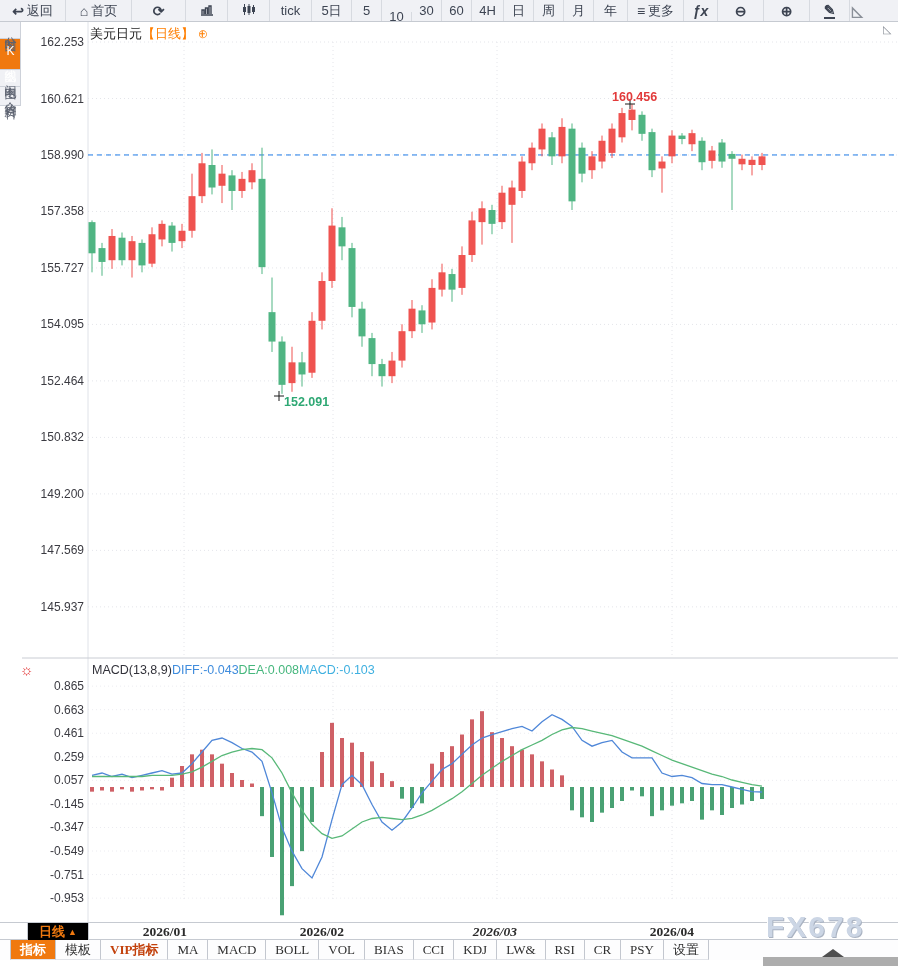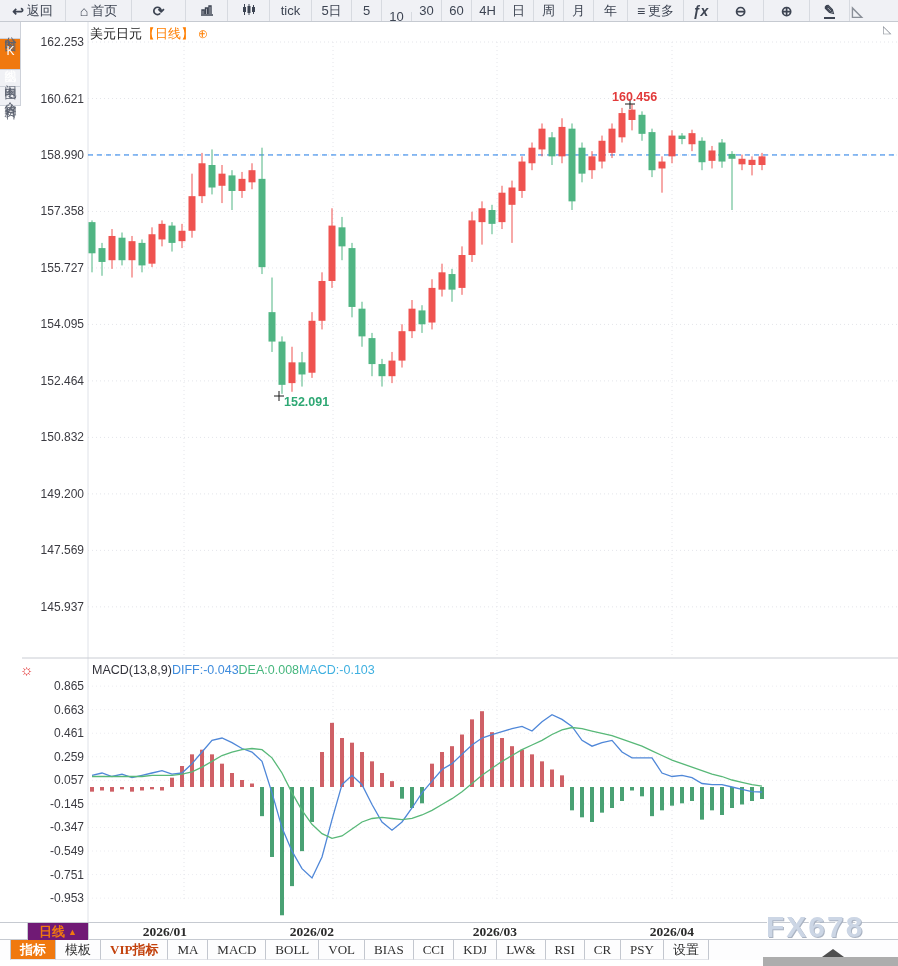--- a/index.html
+++ b/index.html
@@ -36,21 +36,21 @@
   .macd-head .dea{color:#46b77d;}
   .macd-head .m{color:#3fb0e0;}
   .ind-gear{position:absolute;left:20px;top:662px;font-size:15px;color:#e03131;line-height:15px;cursor:pointer;}
   .corner-tool{position:absolute;left:883px;top:23px;font-size:11px;color:#8a8f98;}
   
   .xrow{position:absolute;left:0;top:922px;width:898px;height:18px;background:#fff;
         border-top:1px solid #c6cad1;border-bottom:1px solid #c6cad1;box-sizing:border-box;}
   .period-btn{position:absolute;left:27px;top:0;height:17px;width:62px;display:flex;align-items:center;
               justify-content:center;gap:3px;color:#f0790f;font-weight:bold;font-size:13px;
               font-family:"Liberation Serif",serif;border-left:1px solid #c6cad1;
-              border-right:1px solid #c6cad1;background:#701a75;cursor:pointer;box-sizing:border-box;}
+              border-right:1px solid #c6cad1;background:#000000;cursor:pointer;box-sizing:border-box;}
   .period-btn .arr{font-size:9px;}
   .xlab{position:absolute;top:1px;transform:translateX(-50%);font-family:"Liberation Serif",serif;
         font-weight:bold;font-size:13.5px;color:#2b2b2b;}
   
   .btabs{position:absolute;left:0;top:940px;width:898px;height:20px;background:#fdfdfe;display:flex;
          padding-left:10px;box-sizing:border-box;}
   .btab{display:flex;align-items:center;justify-content:center;padding:0 9px;font-size:13px;
         font-family:"Liberation Serif",serif;color:#2f2f2f;border-right:1px solid #c3c7cf;
         border-bottom:1px solid #e2e4e9;cursor:pointer;white-space:nowrap;box-sizing:border-box;}
   .btab:first-child{border-left:1px solid #c3c7cf;}
@@ -439,22 +439,22 @@
   <span class="m">MACD:-0.103</span>
 </div>
 <div class="corner-tool">◺</div>
 
 <div class="xrow" id="xrow">
   <div class="period-btn">
     <span>日线</span>
     <span class="arr">▲</span>
   </div>
 <span class="xlab" style="left: 165px;">2026/01</span>
-    <span class="xlab" style="left: 312px;">2026/02</span>
-    <span class="xlab" style="left: 495px;">2026/03</span>
+    <span class="xlab" style="left: 322px;">2026/02</span>
+    <span class="xlab" style="left: 495px; font-style: italic;">2026/03</span>
     <span class="xlab" style="left: 672px;">2026/04</span>
   </div>
 
 <div class="btabs" id="btabs">
     <div class="btab active">指标</div>
     <div class="btab">模板</div>
     <div class="btab vip">VIP指标</div>
     <div class="btab">MA</div>
     <div class="btab">MACD</div>
     <div class="btab">BOLL</div>

